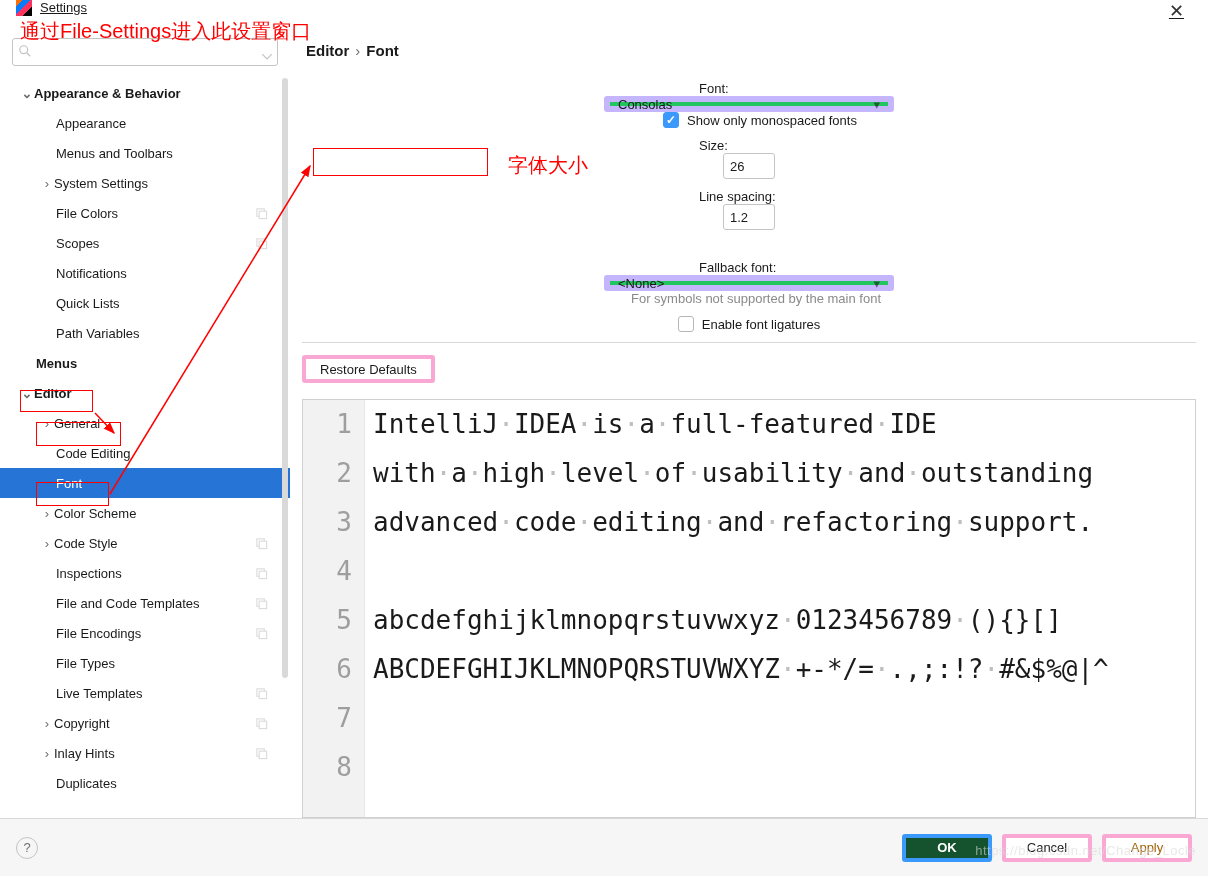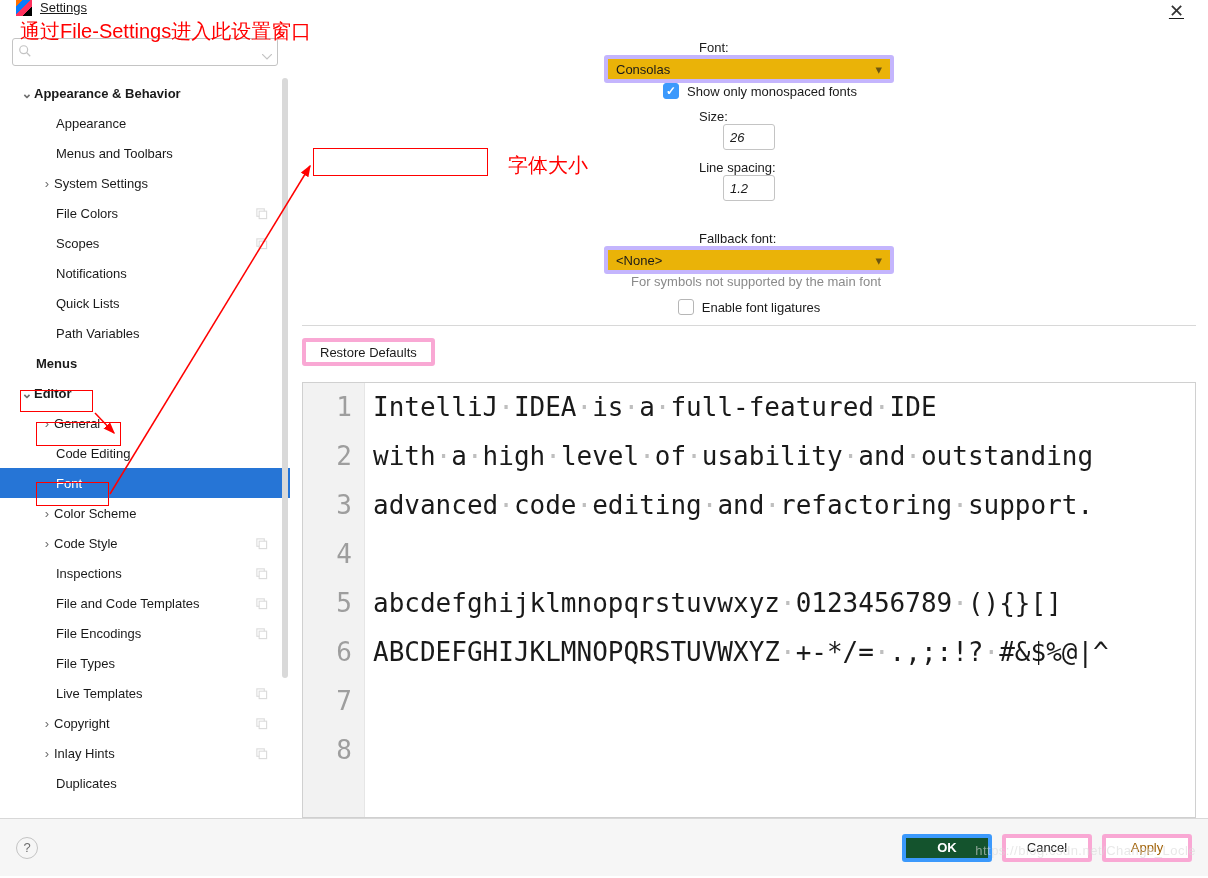--- a/index.html
+++ b/index.html
@@ -24,23 +24,23 @@
   .tree .row .arrow{width:14px;text-align:center;color:#6e6e6e;margin-left:-16px;}
   .tree .row.sel{background:#2675d6;color:#fff;}
   .tree .copy-ic{margin-left:auto;margin-right:22px;opacity:.35;}
   .content{flex:1;display:flex;flex-direction:column;padding:0;}
   .crumb{padding:12px 16px 12px 16px;font-size:15px;}
   .crumb b{font-weight:700;}
   .crumb .sep{color:#6e6e6e;padding:0 6px;}
   .form{padding:0 12px 8px 12px;}
   .form-row{display:flex;align-items:center;margin:10px 0;flex-direction:column;}
   .form-row .lbl{width:100px;}
-  .combo{display:flex;align-items:center;justify-content:space-between;width:290px;height:28px;border:4px solid #c4b5fd;border-radius:3px;padding:0 8px;background:#eab308;}
+  .combo{display:flex;align-items:center;justify-content:space-between;width:290px;height:16px;border:6px solid #c4b5fd;border-radius:3px;padding:0 8px;background:#22c55e;}
   .combo .dd{opacity:.6;}
-  .numbox{width:52px;height:26px;border:1px solid #c4c4c4;border-radius:3px;padding:0 6px;background:#fff;display:flex;align-items:center;font-style:italic;}
+  .numbox{width:52px;height:26px;border:1px solid #c4c4c4;border-radius:3px;padding:0 6px;background:#fff;display:flex;align-items:center;}
   .cbx{width:16px;height:16px;border:1px solid #b6b6b6;border-radius:3px;background:#fff;margin-right:8px;display:inline-flex;align-items:center;justify-content:center;}
   .cbx.on{background:#3b99fc;border-color:#3b99fc;}
   .cbx.on::after{content:"✓";color:#fff;font-size:12px;font-weight:700;}
   .hint{color:#8a8a8a;margin-left:14px;}
   .hr{height:1px;background:#d8d8d8;margin:8px 0 12px 0;}
   .btn{height:28px;padding:0 14px;border:4px solid #f9a8d4;border-radius:3px;background:#fff;display:inline-flex;align-items:center;cursor:pointer;}
   .preview{flex:1;margin:8px 12px 0 12px;border:1px solid #d0d0d0;display:flex;overflow:hidden;font-family:Consolas,Menlo,monospace;font-size:26px;line-height:49px;color:#1a1a1a;background:#fff;}
   .gutter{width:62px;background:#f2f2f2;text-align:right;color:#9e9e9e;border-right:1px solid #e6e6e6;padding-right:12px;white-space:pre;}
   .code{flex:1;padding-left:8px;white-space:pre;overflow:hidden;}
   .code span.ws{color:#bfbfbf;}
@@ -218,20 +218,23 @@
             </svg>
           </span>
         </div>
         <div class="row l2 plain">
           <span>Duplicates</span>
         </div>
       </div>
   </div>
 
   <div class="content">
+    <div class="crumb">
+      <b>Editor</b><span class="sep">›</span><b>Font</b>
+    </div>
 
     <div class="form">
       <div class="form-row">
         <span class="lbl">Font:</span>
         <div class="combo">
           <span>Consolas</span>
           <span class="dd">▾</span>
         </div>
         <label style="display:flex;align-items:center;margin-left:22px;">
           <span class="cbx on"></span>

